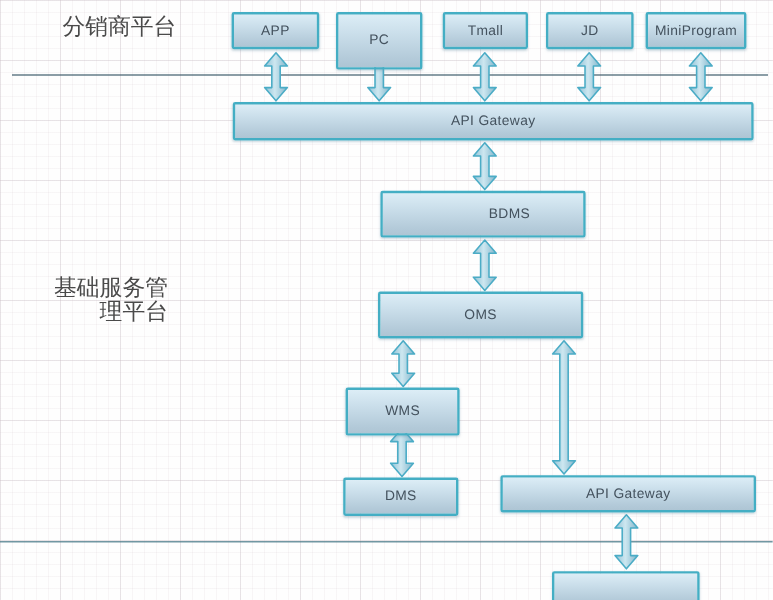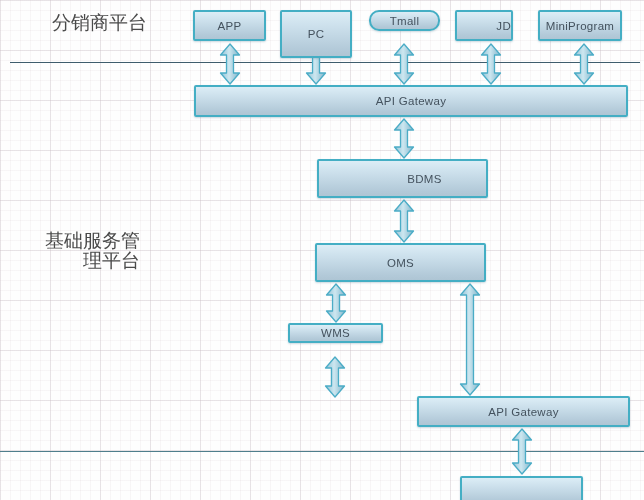--- a/index.html
+++ b/index.html
@@ -29,27 +29,27 @@
   .divider.bottom{background:var(--divider-bottom,#4f7e8c);}
   .lane-label{
     position:absolute;color:var(--label-text,#4a4a4a);
     font-size:19px;line-height:20px;white-space:pre-line;
   }
   .lane-label.center{text-align:right;}
   #arrow-layer{position:absolute;left:0;top:0;pointer-events:none;}
   
   .n-app{left:193px;top:10px;width:73px;height:31px;}
   .n-pc{left:280px;top:10px;width:72px;height:48px;}
-  .n-tmall{left:369px;top:10px;width:71px;height:21px;border-radius:10px;}
-  .n-jd{left:455px;top:10px;width:58px;height:31px;justify-content:flex-end;}
+  .n-tmall{left:369px;top:10px;width:71px;height:31px;}
+  .n-jd{left:455px;top:10px;width:73px;height:31px;}
   .n-miniprogram{left:538px;top:10px;width:84px;height:31px;align-items:center;}
   .n-apigw1{left:194px;top:85px;width:434px;height:32px;}
   .n-bdms{left:317px;top:159px;width:171px;height:39px;padding-left:44px;}
   .n-oms{left:315px;top:243px;width:171px;height:39px;text-align:center;}
-  .n-wms{left:288px;top:323px;width:95px;height:20px;}
+  .n-wms{left:288px;top:323px;width:95px;height:40px;}
   .n-dms{left:286px;top:398px;width:96px;height:32px;}
   .n-apigw2{left:417px;top:396px;width:213px;height:31px;}
   .n-bottom{left:460px;top:476px;width:123px;height:30px;}
   .d-top{left:10px;top:62px;width:630px;}
   .d-bottom{left:0px;top:451px;width:644px;}
   .l-distributor{left:52px;top:13px;}
   .l-base{left:30px;top:231px;width:110px;}
   .l-supplier{left:40px;top:468px;}
 </style>
 </head>
@@ -105,20 +105,23 @@
   </div>
   <div class="node n-bdms">
     <span>BDMS</span>
   </div>
   <div class="node n-oms">
     <span>OMS</span>
   </div>
   <div class="node n-wms">
     <span>WMS</span>
   </div>
+  <div class="node n-dms">
+    <span>DMS</span>
+  </div>
   <div class="node n-apigw2">
     <span>API Gateway</span>
   </div>
   <div class="node n-bottom">
     <span></span>
   </div>
 
 </div>
 
 </body></html>

